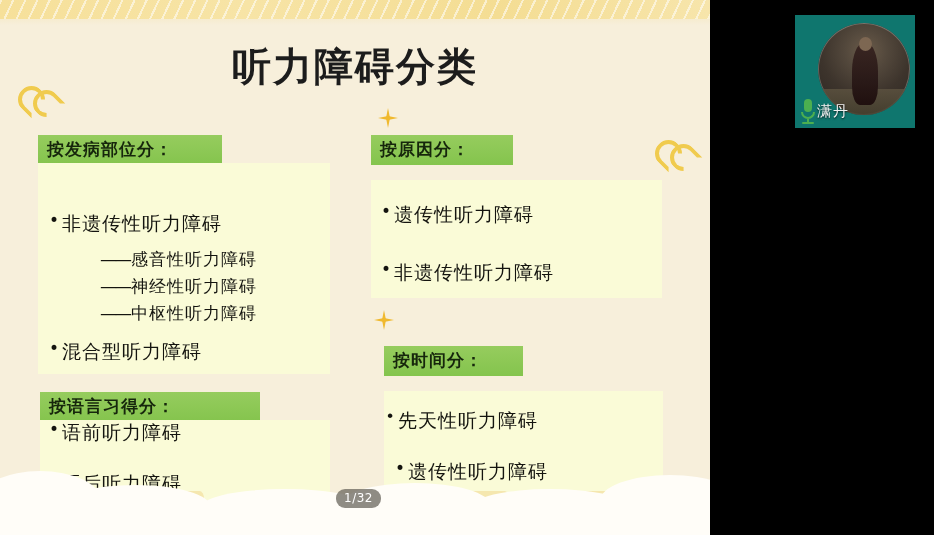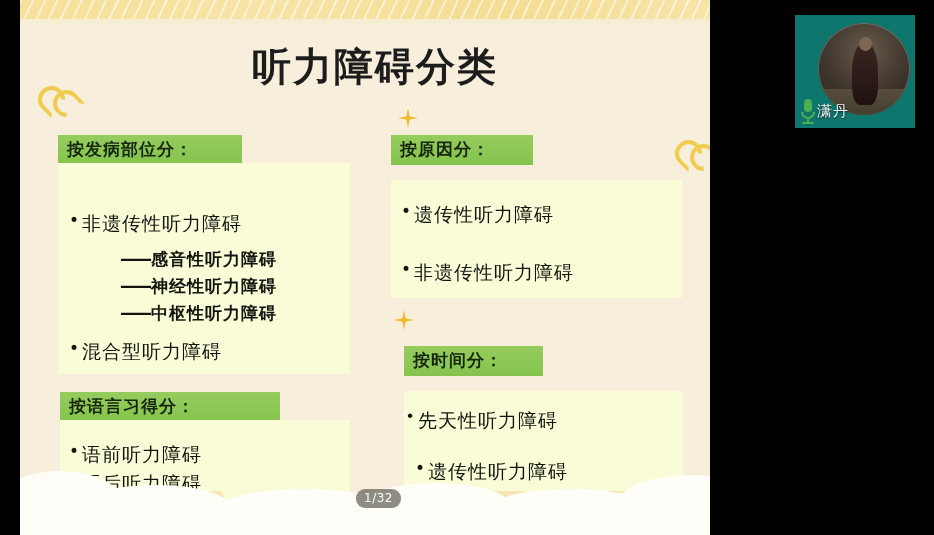--- a/index.html
+++ b/index.html
@@ -3,21 +3,21 @@
 <meta charset="utf-8">
 <style>
   html,body{margin:0;padding:0;background:#000;}
   body{width:934px;height:535px;overflow:hidden;
        font-family:"DejaVu Sans","Liberation Sans",sans-serif;}
 
   #app{position:relative;width:934px;height:535px;background:#000;}
 
   
   #slide{position:absolute;left:0;top:0;width:710px;height:535px;
-         background:#f7efdb;overflow:hidden;margin-left:20px;}
+         background:#f7efdb;overflow:hidden;}
 
   
   #banner{position:absolute;left:0;top:0;width:710px;height:19px;
           background:
             repeating-linear-gradient(115deg,
               rgba(255,255,255,.55) 0px, rgba(255,255,255,.55) 2px,
               rgba(255,255,255,0)   2px, rgba(255,255,255,0)   11px),
             linear-gradient(90deg,#f6e09a 0%,#f7e4a6 35%,#f4dd93 70%,#f7e5ab 100%);}
   #banner-fade{position:absolute;left:0;top:19px;width:710px;height:6px;
                background:linear-gradient(180deg,#f6eccf 0%,#f7efdb 100%);}
@@ -53,21 +53,21 @@
   
   .hdr{position:absolute;box-sizing:border-box;
        background:linear-gradient(180deg,#96cc5e 0%,#84c44d 100%);
        color:#16260c;font-size:17px;font-weight:bold;
        padding:3px 9px 4px 9px;white-space:nowrap;letter-spacing:1px;}
   .panel{position:absolute;box-sizing:border-box;background:#fafbd7;}
 
   .li{position:relative;font-size:19px;color:#14140f;letter-spacing:1px;
       white-space:nowrap;font-weight:500;}
   .li.b:before{content:"\2022";position:absolute;left:-13px;top:-1px;font-size:17px;}
-  .sub{font-size:17px;color:#14140f;white-space:nowrap;letter-spacing:1px;font-weight:700;}
+  .sub{font-size:17px;color:#14140f;white-space:nowrap;letter-spacing:1px;font-weight:400;}
   .sub:before{content:"\2014\2014";margin-right:1px;letter-spacing:-2px;}
 
   
   #pagebadge{position:absolute;left:336px;top:489px;
              background:rgba(100,96,88,.72);color:#fff;font-size:12px;
              padding:2px 8px 3px;border-radius:9px;letter-spacing:.5px;}
 
   
   #right{position:absolute;left:710px;top:0;width:224px;height:535px;background:#000;}
 
@@ -125,21 +125,21 @@
 
     <div class="li b" style="position:absolute;left:62px;top:211px;">非遗传性听力障碍</div>
     <div class="sub" style="position:absolute;left:100px;top:248px;">感音性听力障碍</div>
     <div class="sub" style="position:absolute;left:100px;top:275px;">神经性听力障碍</div>
     <div class="sub" style="position:absolute;left:100px;top:302px;">中枢性听力障碍</div>
     <div class="li b" style="position:absolute;left:62px;top:339px;">混合型听力障碍</div>
 
     <div class="hdr" style="left:40px;top:392px;width:220px;">按语言习得分：</div>
     <div class="panel" style="left:40px;top:420px;width:290px;height:80px;"></div>
 
-    <div class="li b" style="position:absolute;left:62px;top:442px;text-align:right;">语前听力障碍</div>
+    <div class="li b" style="position:absolute;left:62px;top:420px;text-align:right;">语前听力障碍</div>
     <div class="li b" style="position:absolute;left:62px;top:471px;">语后听力障碍</div>
 
     <div class="hdr" style="left:371px;top:135px;width:142px;">按原因分：</div>
     <div class="panel" style="left:371px;top:180px;width:291px;height:118px;"></div>
 
     <div class="li b" style="position:absolute;left:394px;top:202px;">遗传性听力障碍</div>
     <div class="li b" style="position:absolute;left:394px;top:260px;">非遗传性听力障碍</div>
 
     <div class="hdr" style="left:384px;top:346px;width:139px;">按时间分：</div>
     <div class="panel" style="left:384px;top:391px;width:279px;height:110px;"></div>

